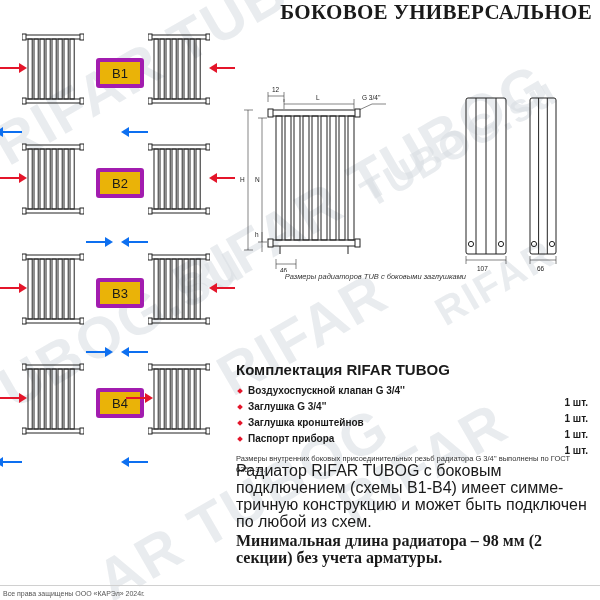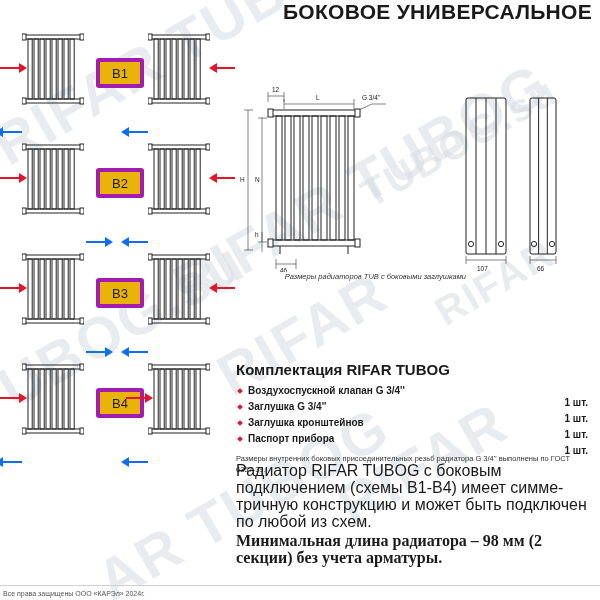--- a/index.html
+++ b/index.html
@@ -41,20 +41,21 @@
   
   .header{
     position:absolute;top:0;left:0;width:600px;height:42px;
   }
   .header-title{
     position:absolute;right:8px;top:2px;
     text-align:left;
     font-size:21px;font-weight:bold;
     line-height:20px;
     letter-spacing:.3px;
+    font-family:Liberation Serif, serif;
   }
   .header-title div{white-space:nowrap;}
 
   
   .schemes{position:absolute;left:0;top:30px;width:235px;}
   .scheme-row{position:relative;height:110px;}
   .rad{
     position:absolute;
     width:62px;height:78px;
   }

